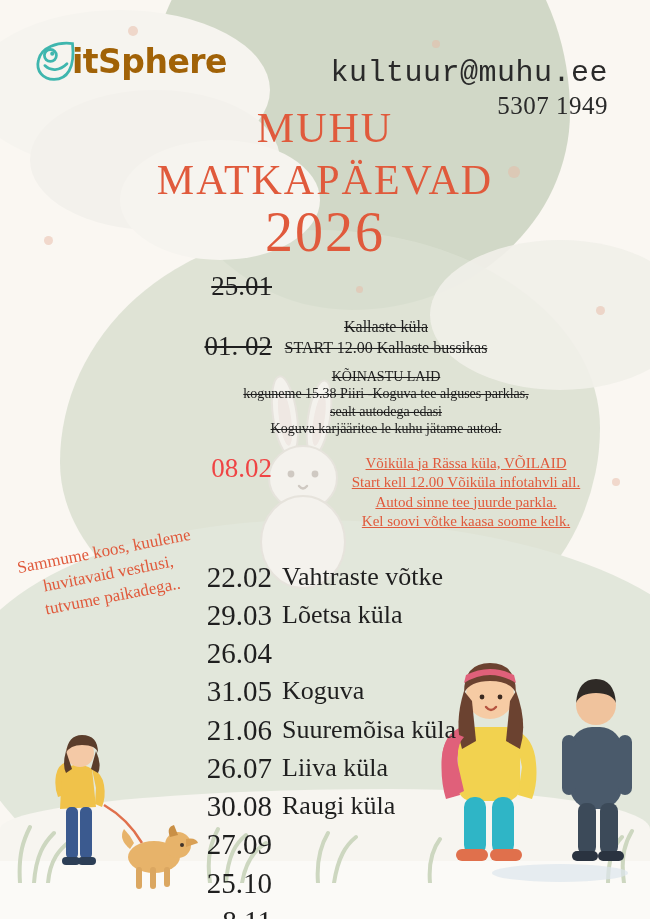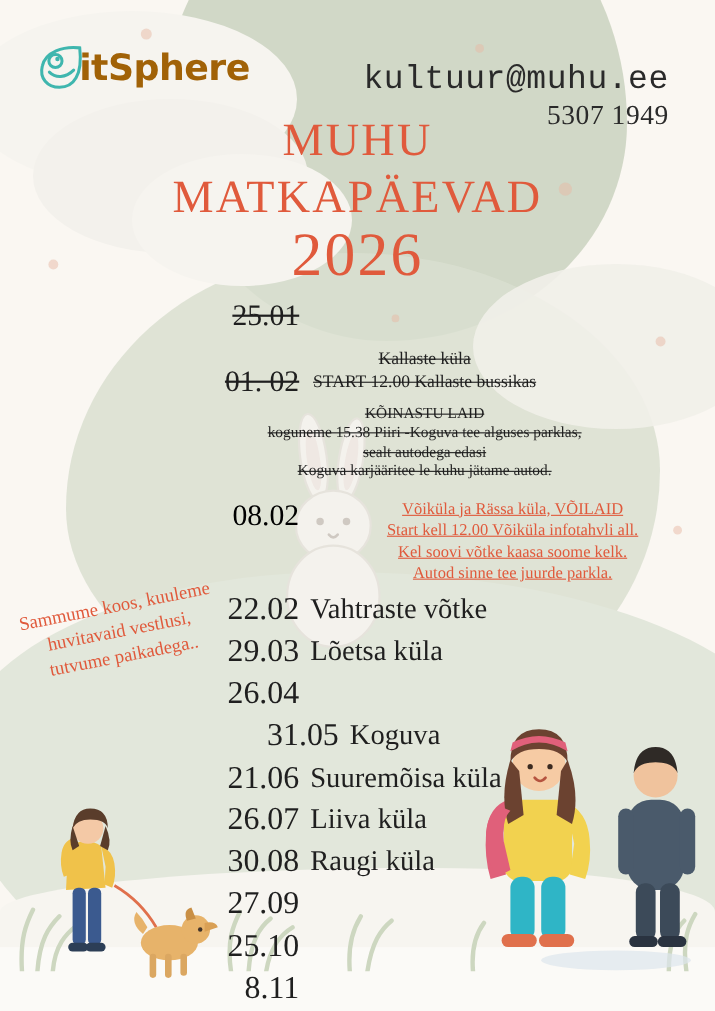--- a/index.html
+++ b/index.html
@@ -227,21 +227,21 @@
   .date {
     width: 272px;
     text-align: right;
     padding-right: 10px;
     font-family: "Liberation Serif", serif;
     font-size: 27px;
     color: #1f1f1f;
     line-height: 1.25;
   }
   .date.accent {
-    color: #000000;
+    color: #ef4444;
   }
   .date.struck {
     text-decoration: line-through;
     text-decoration-thickness: 1.5px;
   }
   .desc {
     flex: 1;
     font-family: "Liberation Serif", serif;
     font-size: 24px;
     color: #1f1f1f;
@@ -408,42 +408,42 @@
         <div>sealt autodega edasi</div>
         <div>Koguva karjääritee le kuhu jätame autod.</div>
       </div>
     </div>
 
     <div class="row" style="margin-top:14px;">
       <div class="date accent">08.02</div>
       <div class="desc accent block-center" style="width:330px;">
         <div>Võiküla ja Rässa küla, VÕILAID</div>
         <div>Start kell 12.00 Võiküla infotahvli all.</div>
+        <div>Autod sinne tee juurde parkla.</div>
         <div>Kel soovi võtke kaasa soome kelk.</div>
-        <div>Autod sinne tee juurde parkla.</div>
       </div>
     </div>
 
-    <div class="row" style="margin-top:4px;">
+    <div class="row" style="margin-top:27px;">
       <div class="date" style="font-size:29px;">22.02</div>
       <div class="desc" style="font-size:26px;">Vahtraste võtke</div>
     </div>
 
     <div class="row">
       <div class="date" style="font-size:29px;">29.03</div>
       <div class="desc" style="font-size:26px;">Lõetsa küla</div>
     </div>
 
     <div class="row">
       <div class="date" style="font-size:29px;">26.04</div>
       <div class="desc" style="font-size:26px;"></div>
     </div>
 
     <div class="row">
-      <div class="date" style="font-size:29px;padding-left:36px;">31.05</div>
+      <div class="date" style="font-size:29px;">31.05</div>
       <div class="desc" style="font-size:26px;">Koguva</div>
     </div>
 
     <div class="row">
       <div class="date" style="font-size:29px;">21.06</div>
       <div class="desc" style="font-size:26px;">Suuremõisa küla</div>
     </div>
 
     <div class="row">
       <div class="date" style="font-size:29px;">26.07</div>

